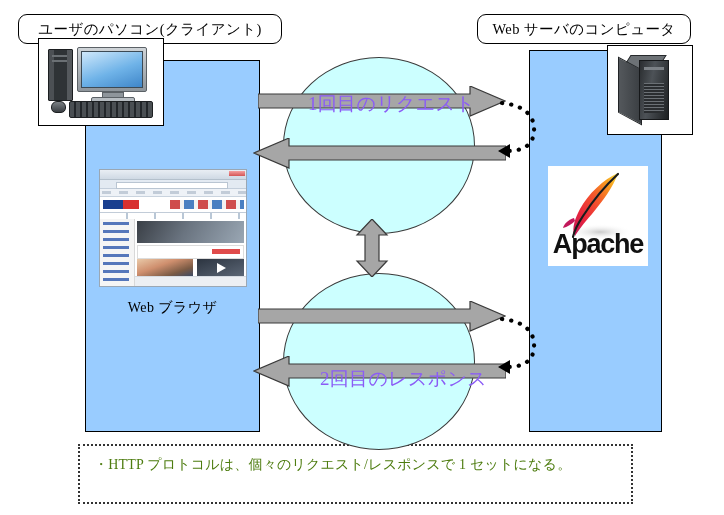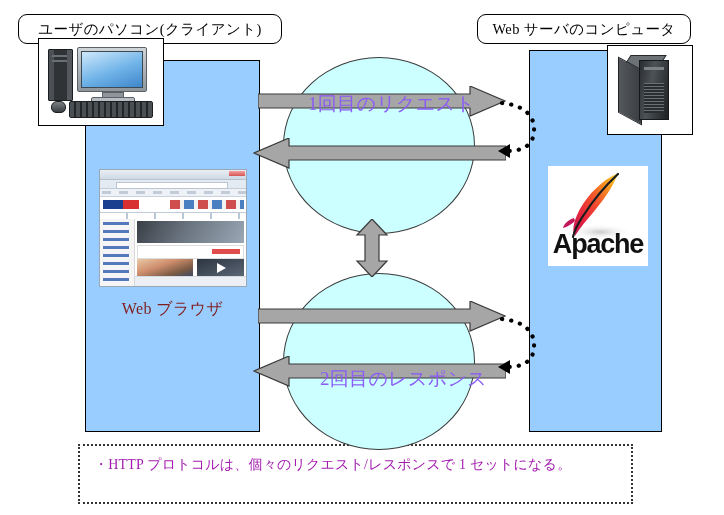--- a/index.html
+++ b/index.html
@@ -52,22 +52,22 @@
     border: 1.3px solid #000000;
     box-sizing: border-box;
   }
   #client-panel { left: 85px;  top: 60px; width: 175px; height: 372px; z-index: 2; }
   #server-panel { left: 495px; top: 50px; width: 133px; height: 382px; z-index: 2; margin-left: 34px; }
 
   .panel-label {
     position: absolute;
     width: 100%;
     text-align: center;
-    font-size: 16px;
-    color: #7f1d1d;
+    font-size: 14px;
+    color: #000000;
     letter-spacing: 0.4px;
     white-space: nowrap;
   }
   #client-panel .panel-label { top: 238px; }
   #server-panel .panel-label { top: 248px; }
 
   
   #browser-shot {
     position: absolute;
     left: 13px;
@@ -197,21 +197,21 @@
     width: 555px;
     height: 60px;
     border: 2px dotted #333333;
     background: #ffffff;
     box-sizing: border-box;
     padding: 7px 14px 0 14px;
   }
   #note-box .note-line {
     font-size: 14px;
     line-height: 23px;
-    color: #a21caf;
+    color: #4d7c0f;
     letter-spacing: 0.2px;
     white-space: nowrap;
   }
 </style>
 </head>
 <body>
 
 <div id="canvas">
 
   <div class="caption-box" id="caption-server">

